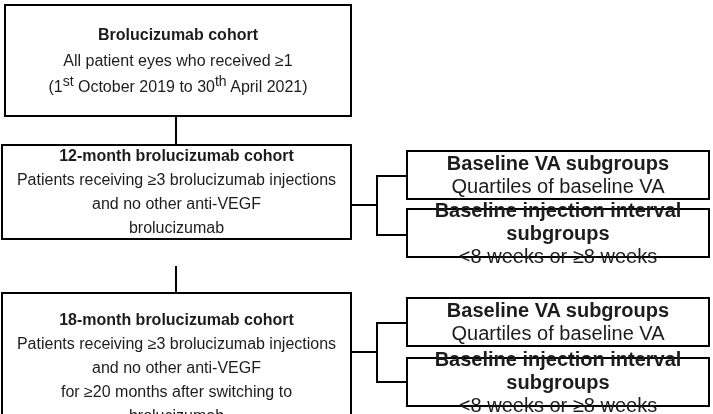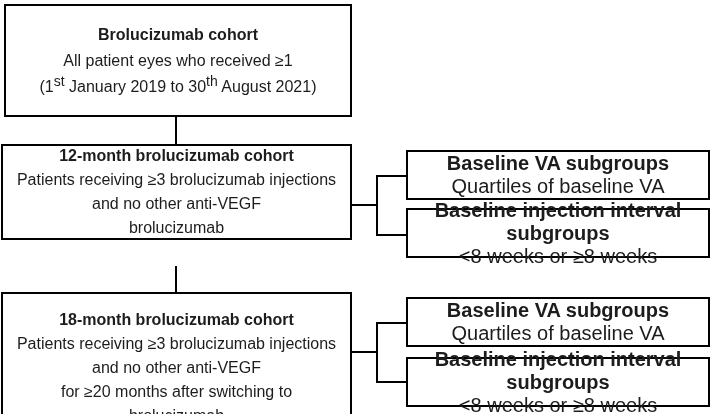--- a/index.html
+++ b/index.html
@@ -48,21 +48,21 @@
   }
 </style>
 </head>
 <body>
 
 <div class="canvas">
 
   <div class="box cohort-box top-box" style="left:4px; top:4px; width:348px; height:113px;">
     <div class="bline title">Brolucizumab cohort</div>
     <div class="bline">All patient eyes who received ≥1</div>
-    <div class="bline"><span>(1</span><sup>st</sup><span> January 2019 to 30</span><sup>th</sup><span> August 2021)</span></div>
+    <div class="bline"><span>(1</span><sup>st</sup><span> October 2019 to 30</span><sup>th</sup><span> April 2021)</span></div>
   </div>
 
   <div class="connector" style="left:175px; top:117px; width:2px; height:27px;"></div>
 
   <div class="box cohort-box" style="left:1px; top:144px; width:351px; height:96px;">
     <div class="bline title">12-month brolucizumab cohort</div>
     <div class="bline">Patients receiving ≥3 brolucizumab injections</div>
     <div class="bline">and no other anti-VEGF</div>
     <div class="bline">brolucizumab</div>
   </div>

